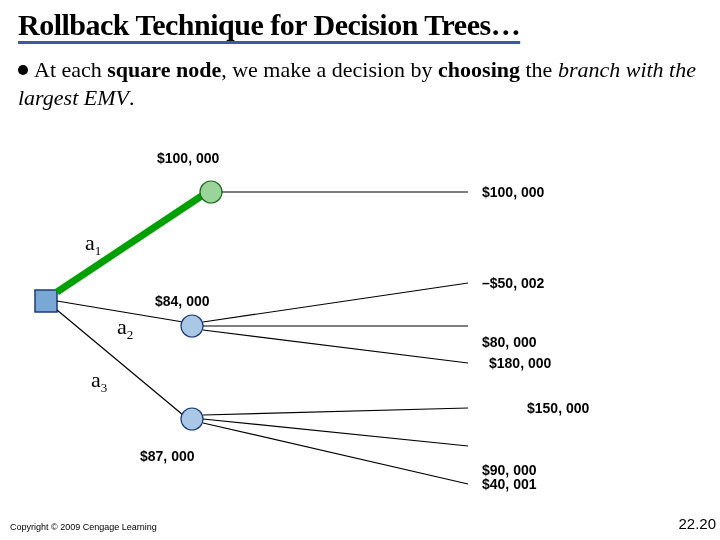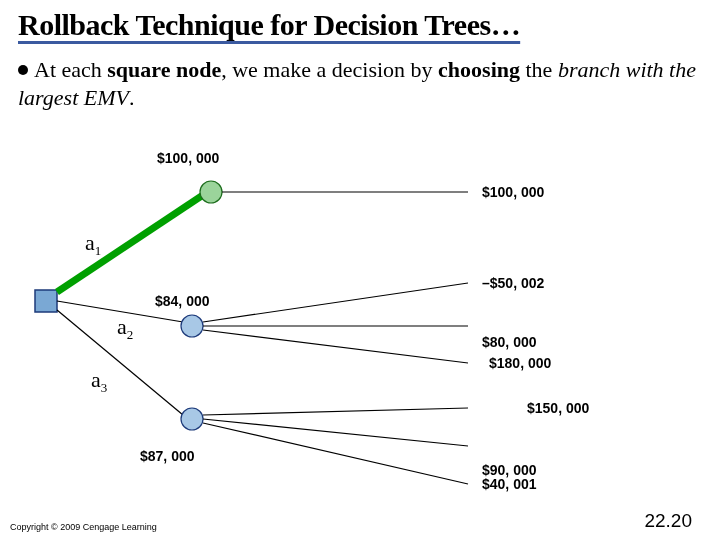--- a/index.html
+++ b/index.html
@@ -8,21 +8,21 @@
   .title { font-size: 30px; color: #000; text-decoration: underline; text-decoration-color: #3b5aa0; text-underline-offset: 6px; text-decoration-thickness: 3px; margin-bottom: 14px; letter-spacing: -0.5px; }
   .body-text { font-size: 22px; color: #000; line-height: 1.25; max-width: 680px; }
   .body-text .bullet { display: inline-block; width: 10px; height: 10px; background: #000; border-radius: 50%; margin-right: 6px; position: relative; top: -2px; }
   .body-text .ital { font-style: italic; }
   .body-text b { font-weight: bold; }
   .diagram { position: absolute; left: 0; top: 0; width: 720px; height: 540px; pointer-events: none; }
   .label { position: absolute; font-family: Verdana, Arial, sans-serif; font-size: 14px; font-weight: bold; color: #000; text-align: center; }
   .alabel { position: absolute; font-family: 'Times New Roman', serif; font-size: 22px; color: #000; }
   .alabel sub { font-size: 13px; }
   .footer-left { position: absolute; bottom: 8px; left: 10px; font-family: Verdana, Arial, sans-serif; font-size: 9px; color: #000; text-align: center; }
-  .footer-right { position: absolute; bottom: 8px; right: 28px; font-family: Arial, sans-serif; font-size: 19px; color: #000; }
+  .footer-right { position: absolute; bottom: 8px; right: 4px; font-family: Arial, sans-serif; font-size: 15px; color: #000; }
 </style>
 </head>
 <body>
 
 <div class="slide">
   <h1 class="title">Rollback Technique for Decision Trees…</h1>
   <p class="body-text">
     <span class="bullet"></span><span>At each </span><b>square node</b><span>, we make a decision by </span><b>choosing</b><span> the </span><span class="ital">branch with the largest EMV</span><span>.</span>
   </p>
 

